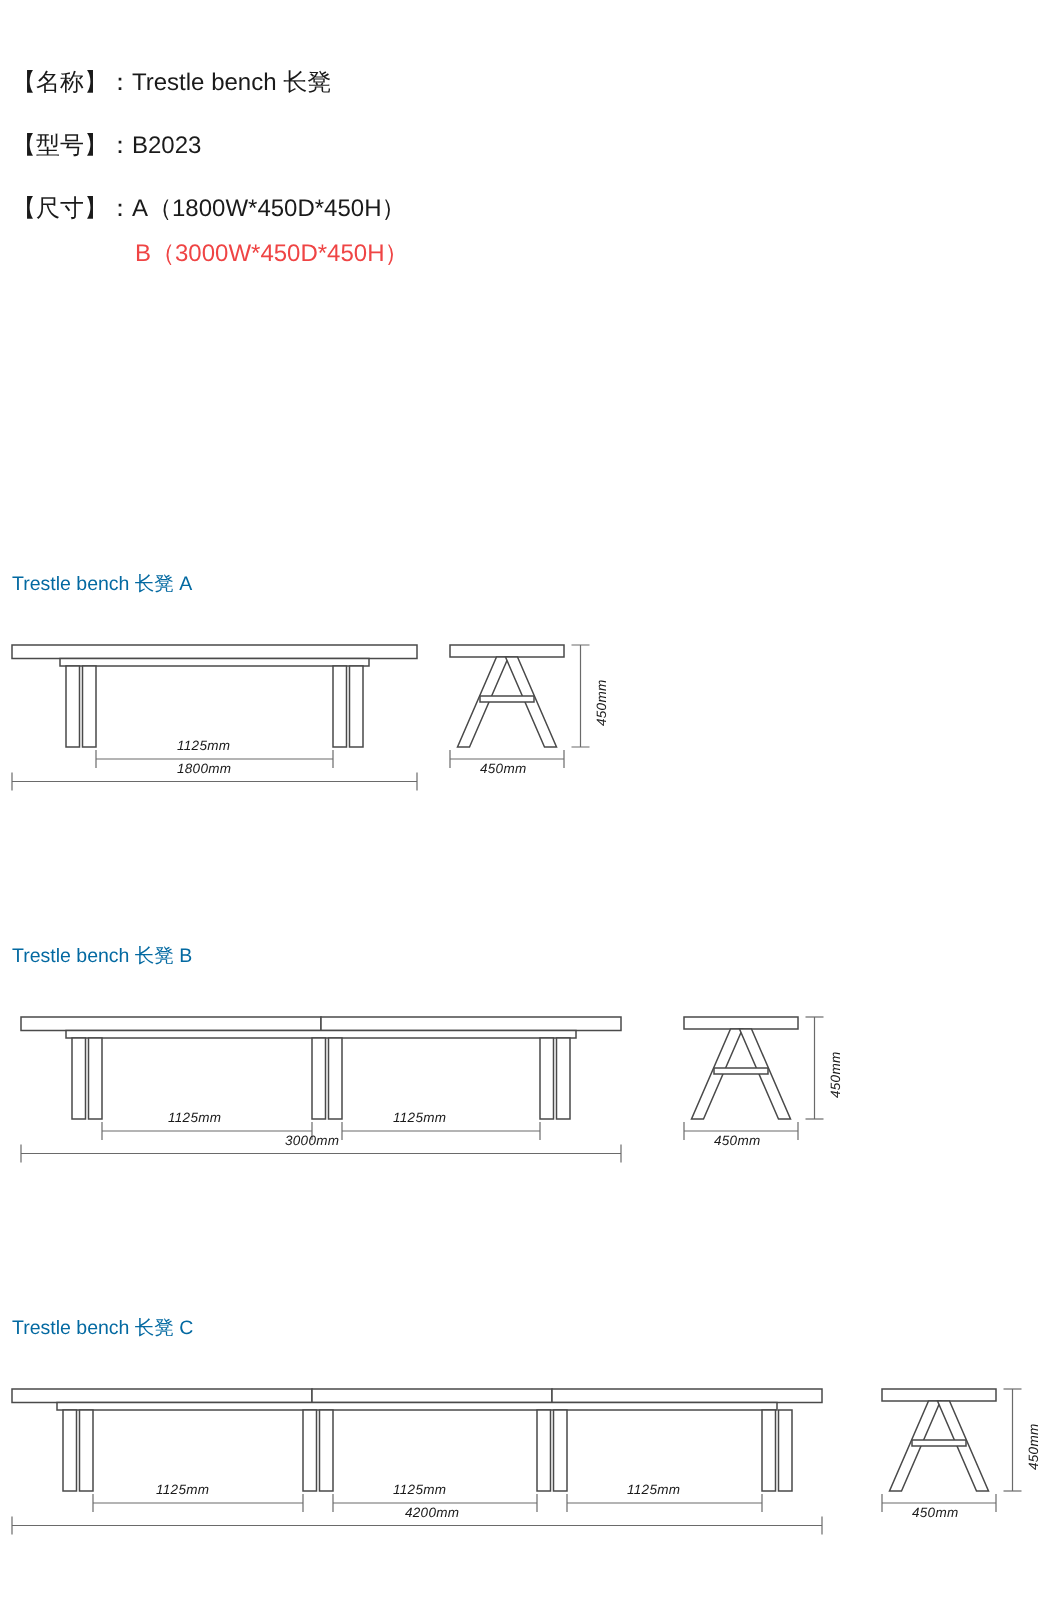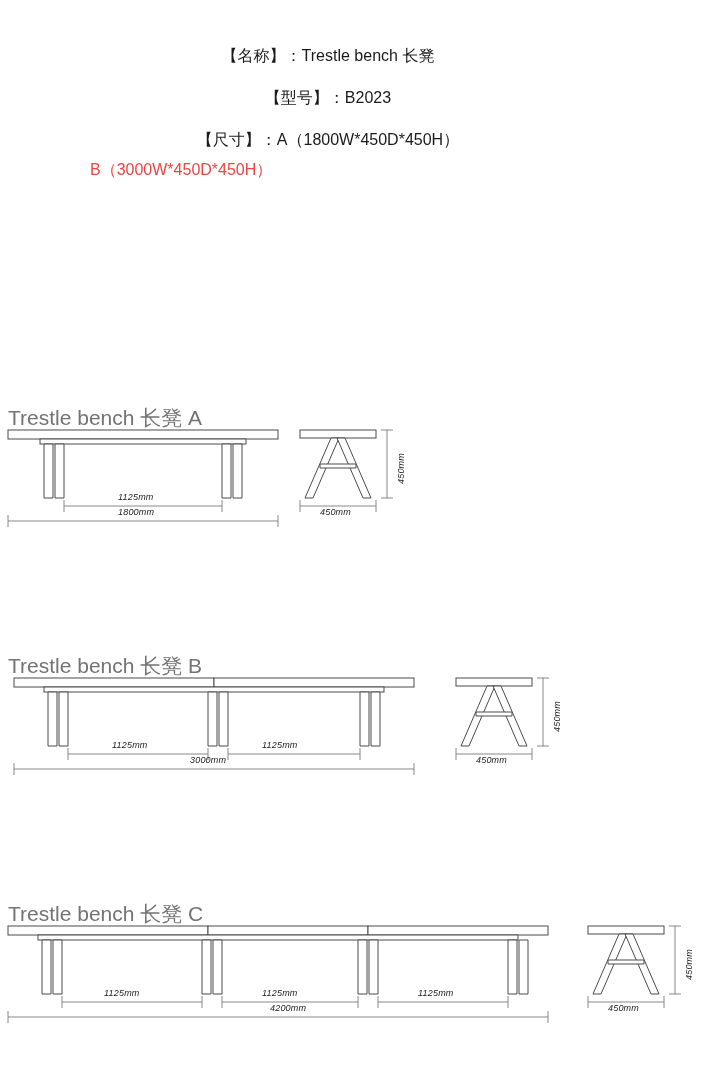--- a/index.html
+++ b/index.html
@@ -20,21 +20,20 @@
     left: 8px;
     top: 48px;
     width: 640px;
   }
   .spec-line {
     font-size: 16px;
     line-height: 1.0;
     margin-bottom: 26px;
     white-space: pre;
     color: #1a1a1a;
-    text-align: center;
   }
   .spec-line.tight {
     margin-bottom: 14px;
   }
   .spec-sub {
     font-size: 16px;
     line-height: 1.0;
     margin-bottom: 14px;
     padding-left: 82px;
     white-space: pre;
@@ -42,24 +41,23 @@
   }
   .section {
     position: absolute;
     left: 0;
     width: 701px;
   }
   .section-title {
     position: absolute;
     left: 8px;
     top: 0;
-    font-size: 21px;
-    color: #737373;
+    font-size: 13px;
+    color: #0369a1;
     white-space: pre;
-    margin-top: 24px;
   }
   .drawing {
     position: absolute;
     left: 0;
     top: 0;
     font-style: italic;
   }
   .dim-label {
     position: absolute;
     font-size: 9px;

